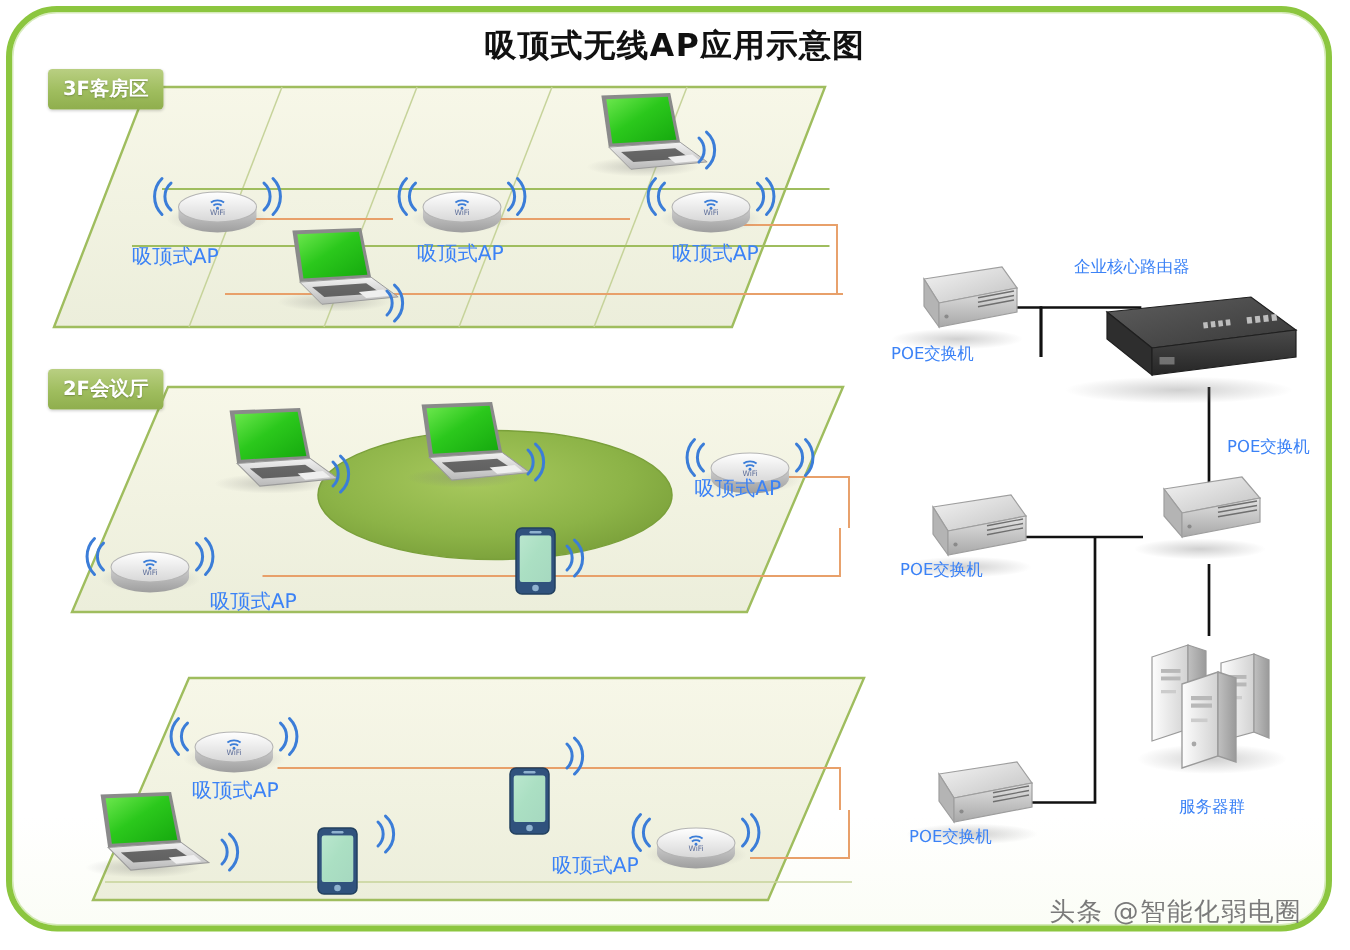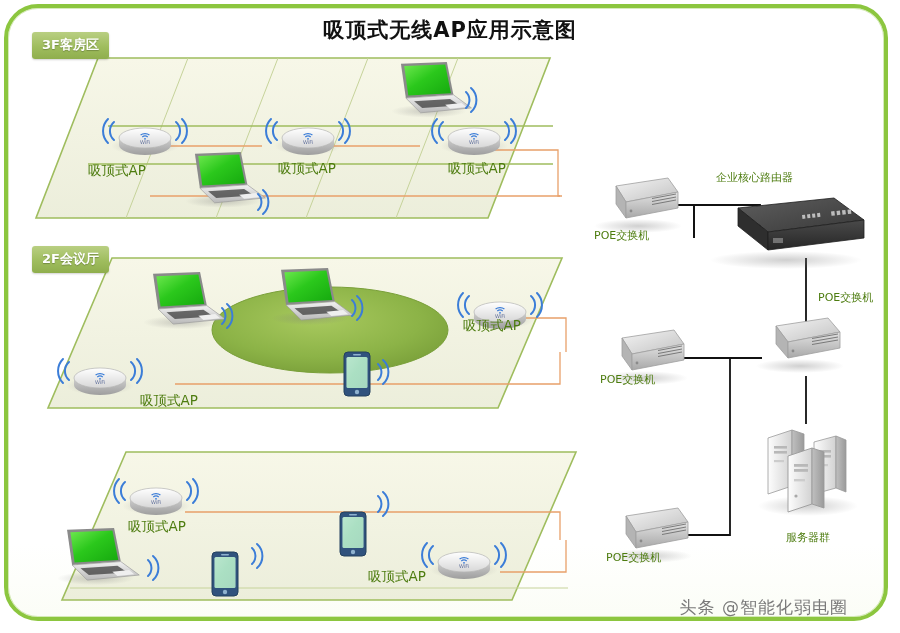--- a/index.html
+++ b/index.html
@@ -25,28 +25,28 @@
       padding:4px 10px 5px 10px;border-radius:3px;white-space:nowrap;
       background:linear-gradient(180deg,#b9cf82 0%,#9fbd5e 55%,#8fae4d 100%);
       box-shadow:0 1px 2px rgba(0,0,0,.18);
       text-shadow:0 1px 1px rgba(90,110,50,.6);
       font-family:"DejaVu Sans","Liberation Sans",sans-serif;}
 
   
   svg.layer{position:absolute;left:0;top:0;width:900px;height:633px;overflow:visible;}
 
   
-  .lbl{position:absolute;font-size:13px;color:#4d7c0f;white-space:nowrap;
+  .lbl{position:absolute;font-size:13px;color:#3b82f6;white-space:nowrap;
        font-family:"DejaVu Sans","Liberation Sans",sans-serif;}
   .lbl.ap{font-size:13.5px;}
   .lbl.eq{font-size:11px;}
   .lbl.wrap{white-space:normal;width:76px;line-height:1.15;}
 
   
-  .watermark{position:absolute;right:52px;bottom:14px;font-size:17px;
+  .watermark{position:absolute;right:32px;bottom:14px;font-size:17px;
      color:#7a7a7a;letter-spacing:1px;white-space:nowrap;
      font-family:"DejaVu Sans","Liberation Sans",sans-serif;}
 </style>
 </head>
 <body>
 
 <div id="stage">
 
   <div class="frame"></div>
   <div class="frame-inner"></div>
@@ -476,21 +476,21 @@
         <polygon points="26,32 50,24 50,80 26,88" fill="url(#gSrv)" stroke="#9a9a9a" stroke-width=".9"></polygon>
         <polygon points="50,24 62,28 62,84 50,80" fill="url(#gSrvSide)" stroke="#9a9a9a" stroke-width=".9"></polygon>
         <rect x="32" y="40" width="14" height="2.8" fill="#b8b8b8"></rect>
         <rect x="32" y="45" width="14" height="2.8" fill="#b8b8b8"></rect>
         <rect x="32" y="55" width="11" height="2.4" fill="#cccccc"></rect>
         <circle cx="34" cy="72" r="1.6" fill="#a8a8a8"></circle>
       </g>
     </g>
   </svg>
 
-  <div class="floor-badge" style="left:32px;top:32px;">3F客房区</div>
+  <div class="floor-badge" style="left:32px;top:46px;">3F客房区</div>
   <div class="floor-badge" style="left:32px;top:246px;">2F会议厅</div>
 
   <div class="lbl ap" style="left:88px;top:162px;">吸顶式AP</div>
   <div class="lbl ap" style="left:278px;top:160px;">吸顶式AP</div>
   <div class="lbl ap" style="left:448px;top:160px;">吸顶式AP</div>
 
   <div class="lbl ap" style="left:140px;top:392px;">吸顶式AP</div>
   <div class="lbl ap" style="left:463px;top:317px;">吸顶式AP</div>
 
   <div class="lbl ap" style="left:128px;top:518px;">吸顶式AP</div>

